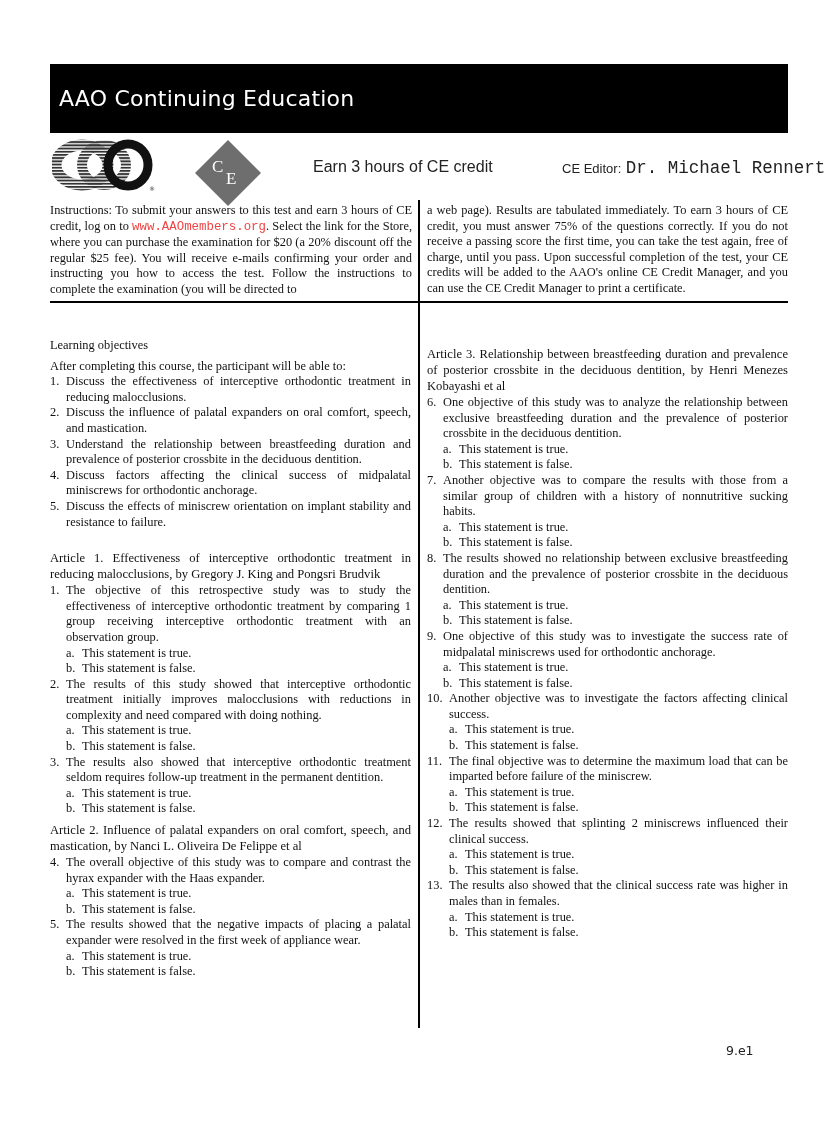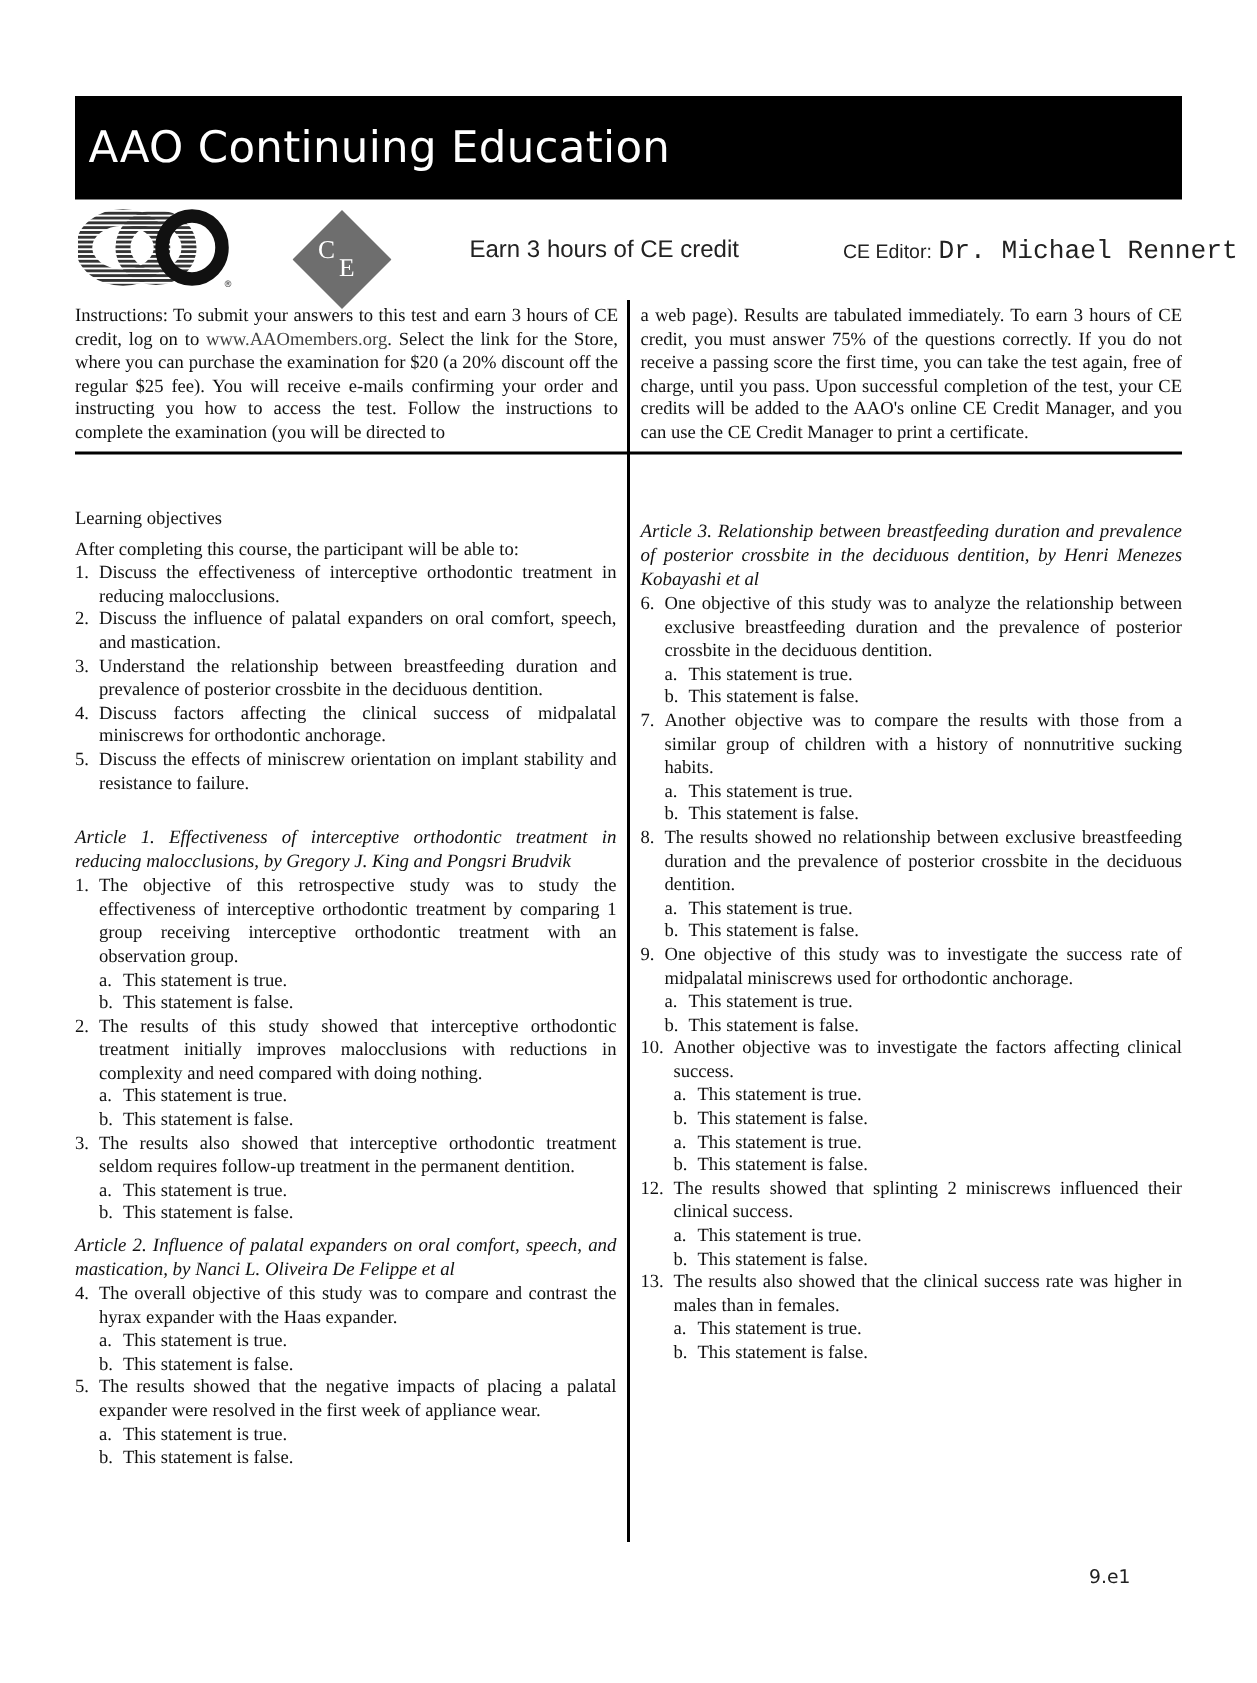--- a/index.html
+++ b/index.html
@@ -1,21 +1,21 @@
 <!DOCTYPE html>
 <html><head>
 <meta charset="utf-8">
 <style>
   html, body { margin: 0; padding: 0; background: #ffffff; }
   body { width: 838px; height: 1122px; position: relative; overflow: hidden; color: #111; }
   .banner {
     position: absolute; left: 50px; top: 64px; width: 738px; height: 69px;
     background: #000; color: #fff;
     font-family: "DejaVu Sans", sans-serif; font-weight: normal;
-    font-size: 29px; line-height: 69px; padding-left: 9px; box-sizing: border-box;
+    font-size: 22px; line-height: 69px; padding-left: 9px; box-sizing: border-box;
     letter-spacing: 0.2px;
   }
   .aao-logo { position: absolute; left: 52px; top: 138px; width: 104px; height: 56px; }
   .ce-logo { position: absolute; left: 195px; top: 140px; width: 66px; height: 66px; }
   .earn {
     position: absolute; left: 313px; top: 158px;
     font-family: "Liberation Sans", sans-serif; font-size: 16px; color: #222;
   }
   .editor {
     position: absolute; left: 562px; top: 158px;
@@ -23,35 +23,35 @@
   }
   .editor .lbl { font-size: 13px; }
   .editor .nm { font-size: 17.5px; font-family: Liberation Mono, monospace; }
 
   .col {
     position: absolute; font-family: "Liberation Serif", serif; font-size: 12.4px;
     line-height: 15.6px; color: #111; text-align: justify;
   }
   .instr-left { left: 50px; top: 203px; width: 362px; }
   .instr-right { left: 427px; top: 203px; width: 361px; }
-  .link { color: #404040; }
+  .link { color: #ef4444; font-family: Liberation Mono, monospace; }
 
   .hrule { position: absolute; left: 50px; top: 301px; width: 738px; height: 2px; background: #000; }
   .vrule { position: absolute; left: 418px; top: 200px; width: 2px; height: 828px; background: #000; }
 
   .left-col { left: 50px; top: 338px; width: 361px; }
   .right-col { left: 427px; top: 346px; width: 361px; }
 
   .lo-title { margin: 0 0 5px 0; }
   .lo-intro { margin: 0; }
   .numlist { margin: 0; padding: 0; list-style: none; }
   .numlist li { position: relative; padding-left: 16px; }
   .numlist li .n { position: absolute; left: 0; top: 0; }
 
-  .article { margin: 5px 0 1px 0; font-size: 12.6px; line-height: 16px; font-style: italic; }
+  .article { margin: 5px 0 1px 0; font-size: 12.6px; line-height: 16px; }
   .article:first-child { margin-top: 0; }
   .q { position: relative; padding-left: 16px; }
   .q.wide { padding-left: 22px; }
   .q .n { position: absolute; left: 0; top: 0; }
   .opt { position: relative; padding-left: 32px; text-align: left; }
   .q.wide + .opts .opt, .opts.wide .opt { padding-left: 38px; }
   .opt .l { position: absolute; left: 16px; }
   .opts.wide .opt .l { left: 22px; }
 
   .page-num {
@@ -159,20 +159,21 @@
   <div class="q"><span class="n">9.</span><span>One objective of this study was to investigate the success rate of midpalatal miniscrews used for orthodontic anchorage.</span></div>
   <div class="opts">
     <div class="opt"><span class="l">a.</span><span>This statement is true.</span></div>
     <div class="opt"><span class="l">b.</span><span>This statement is false.</span></div>
   </div>
   <div class="q wide"><span class="n">10.</span><span>Another objective was to investigate the factors affecting clinical success.</span></div>
   <div class="opts wide">
     <div class="opt"><span class="l">a.</span><span>This statement is true.</span></div>
     <div class="opt"><span class="l">b.</span><span>This statement is false.</span></div>
   </div>
+  <div class="q wide"><span class="n">11.</span><span>The final objective was to determine the maximum load that can be imparted before failure of the miniscrew.</span></div>
   <div class="opts wide">
     <div class="opt"><span class="l">a.</span><span>This statement is true.</span></div>
     <div class="opt"><span class="l">b.</span><span>This statement is false.</span></div>
   </div>
   <div class="q wide"><span class="n">12.</span><span>The results showed that splinting 2 miniscrews influenced their clinical success.</span></div>
   <div class="opts wide">
     <div class="opt"><span class="l">a.</span><span>This statement is true.</span></div>
     <div class="opt"><span class="l">b.</span><span>This statement is false.</span></div>
   </div>
   <div class="q wide"><span class="n">13.</span><span>The results also showed that the clinical success rate was higher in males than in females.</span></div>

